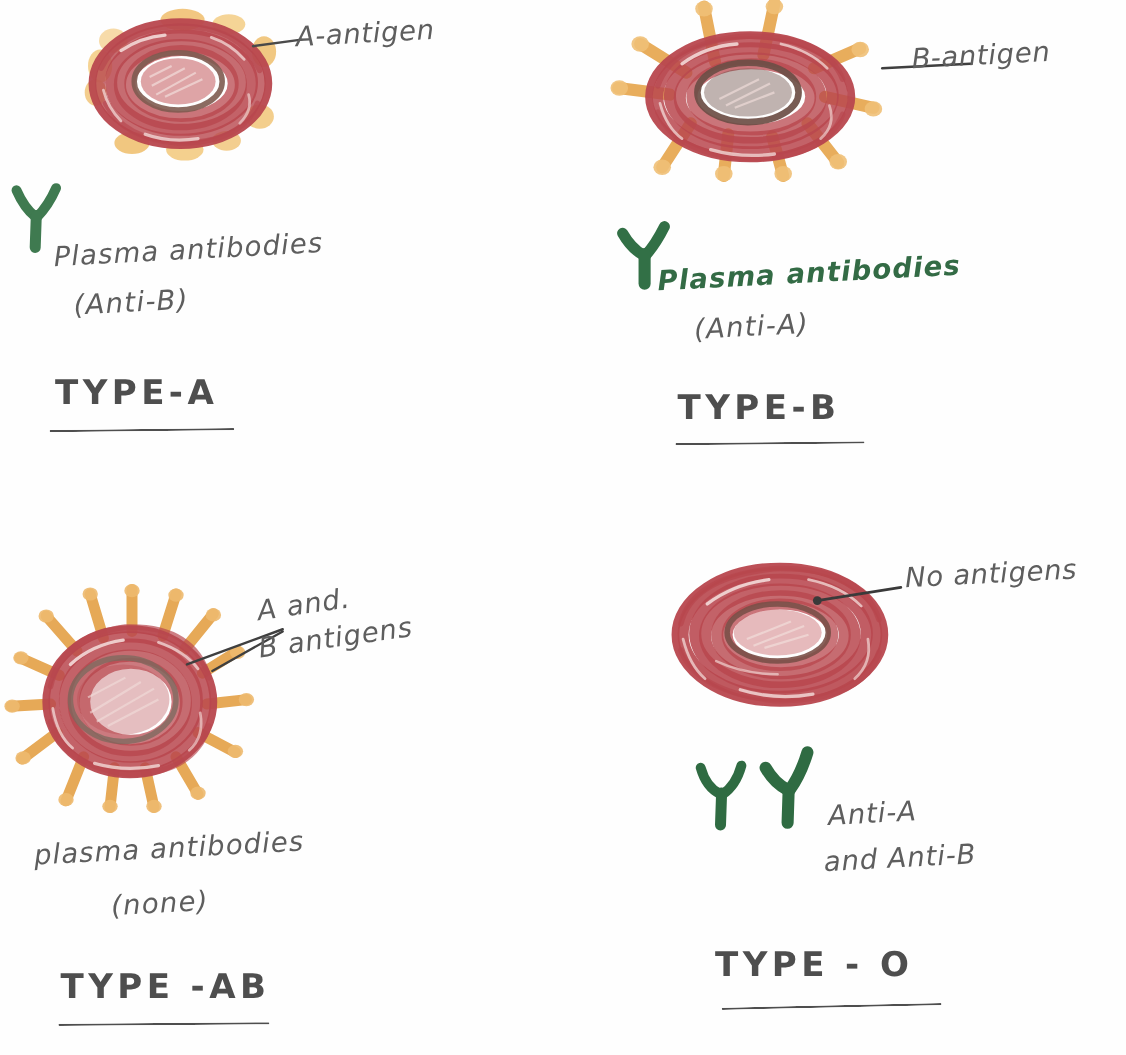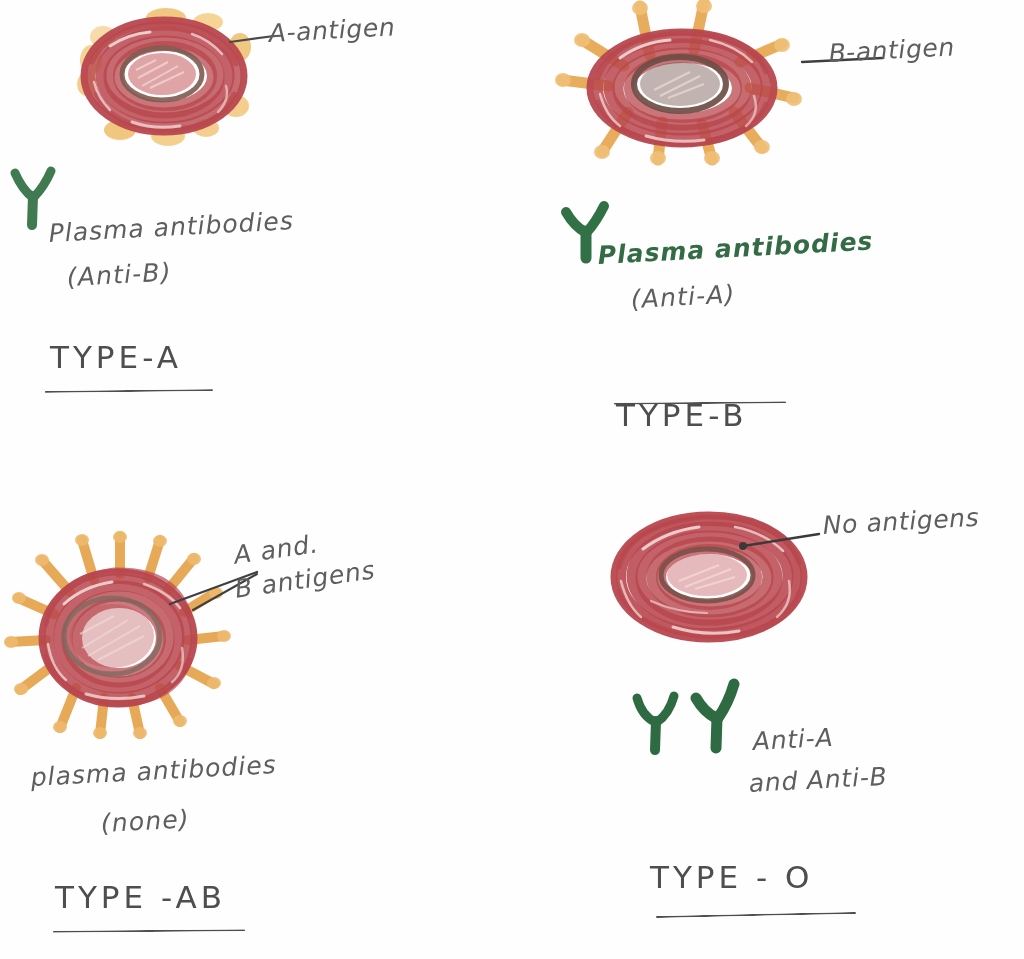--- a/index.html
+++ b/index.html
@@ -68,21 +68,21 @@
     font-style: italic;
     color: #5e5e5e;
     letter-spacing: 1.2px;
   }
   .label-type {
     font-size: 31px;
     color: #4e4e4e;
     letter-spacing: 4px;
     font-style: normal;
   }
-  .type-group { position: absolute; }
+  .type-group { position: absolute; font-weight: bold; }
   .type-underline {
     position: absolute;
     height: 0;
     border-top: 2.4px solid #4e4e4e;
     border-radius: 2px;
   }
   .leader { position: absolute; overflow: visible; }
   .anti-label {
     font-size: 25px;
     font-style: italic;
@@ -236,21 +236,21 @@
           <path d="M44 6 Q 36 22 27 32" stroke-width="10"></path>
           <path d="M26 31 L 26 58" stroke-width="11"></path>
         </g>
       </svg>
     </div>
 
     <div class="hand label-plasma green rot-tiny" style="left:85px; top:240px;">Plasma antibodies</div>
     <div class="hand label-paren rot-tiny" style="left:118px; top:284px;">(Anti-A)</div>
 
     <div class="type-group" style="left:104px; top:352px;">
-      <div class="hand label-type" style="position:relative; left:0; top:0;margin-top:44px;">TYPE-B</div>
+      <div class="hand label-type" style="position:relative; left:0; top:0;">TYPE-B</div>
       <div class="type-underline" style="left:-2px; top:50px; width:172px; transform:rotate(-0.5deg);"></div>
     </div>
   </div>
 
   <div class="quadrant" id="q-ab">
 
     <div class="cell-wrap" style="left:8px; top:52px;">
       <svg class="cell-svg" width="240" height="210" viewBox="0 0 240 210">
         <g stroke="#e6a957" stroke-width="10" stroke-linecap="round" fill="none">
           <path d="M86 48 L 74 8"></path>

